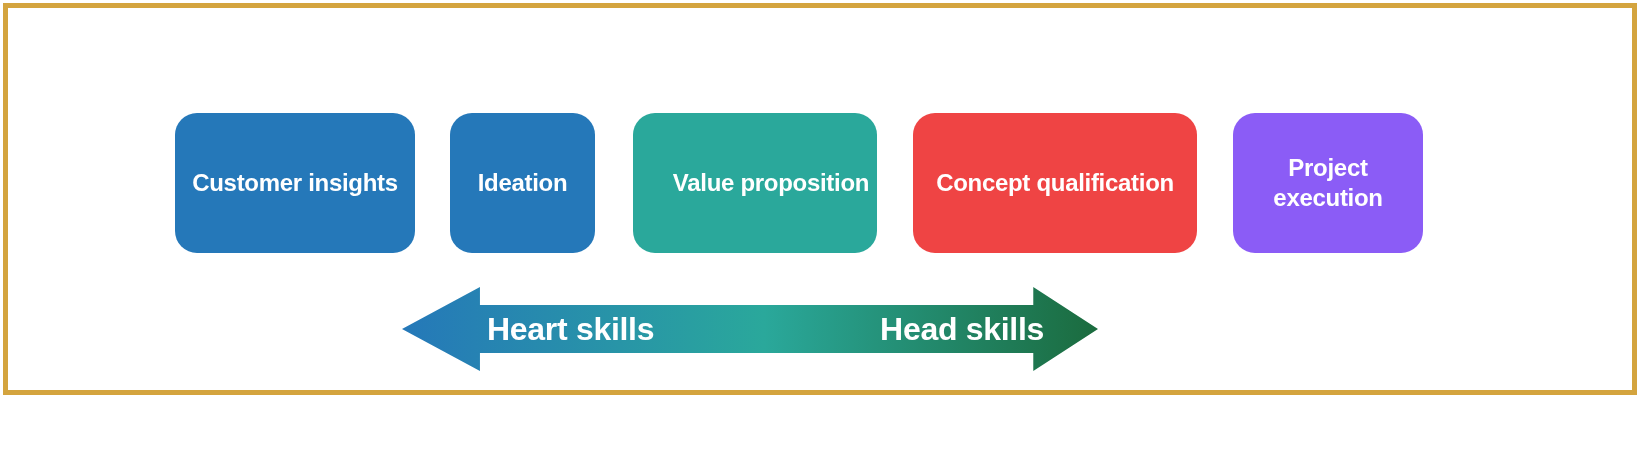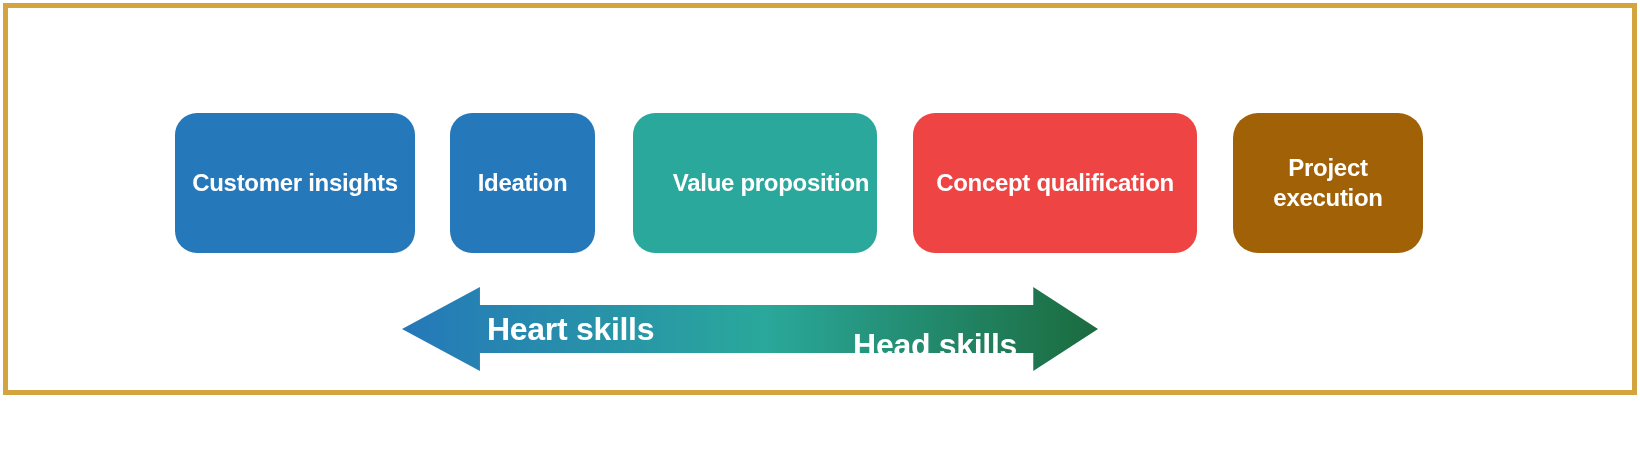--- a/index.html
+++ b/index.html
@@ -73,21 +73,21 @@
     position: absolute;
     top: 50%;
     transform: translateY(-50%);
     color: #ffffff;
     font-size: 32px;
     font-weight: 700;
     letter-spacing: -0.3px;
     white-space: nowrap;
   }
   .arrow-label.left  { left: 85px; }
-  .arrow-label.right { right: 81px; margin-top: 16px; }
+  .arrow-label.right { right: 54px; }
 </style>
 </head>
 <body>
 
 <div class="page">
 
   <div class="frame" style="border-color: rgb(212, 164, 62);"></div>
 
   <div class="stage stage-1" style="background-color: rgb(37, 120, 185);">
     <span class="stage-label">Customer insights</span>
@@ -98,21 +98,21 @@
   </div>
 
   <div class="stage stage-3" style="background-color: rgb(42, 168, 155);">
     <span class="stage-label">Value proposition</span>
   </div>
 
   <div class="stage stage-4" style="background-color: #ef4444;">
     <span class="stage-label">Concept qualification</span>
   </div>
 
-  <div class="stage stage-5 wrap" style="background-color: #a16207; border-radius: 25px;">
+  <div class="stage stage-5 wrap" style="background-color: #8b5cf6;">
     <span class="stage-label">Project execution</span>
   </div>
 
   <div class="arrow" style="background: linear-gradient(90deg, rgb(37, 120, 185) 0%, rgb(42, 168, 155) 52%, rgb(27, 107, 62) 100%);">
     <span class="arrow-label left">Heart skills</span>
     <span class="arrow-label right">Head skills</span>
   </div>
 
 </div>
 

